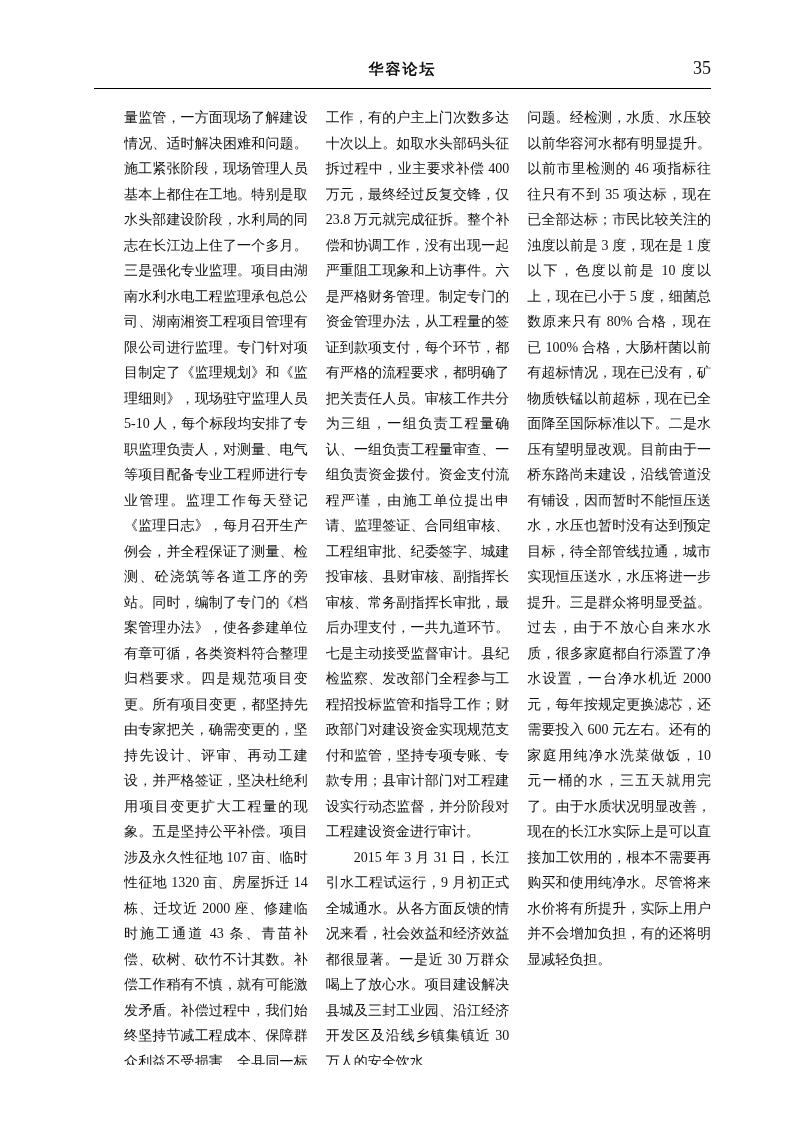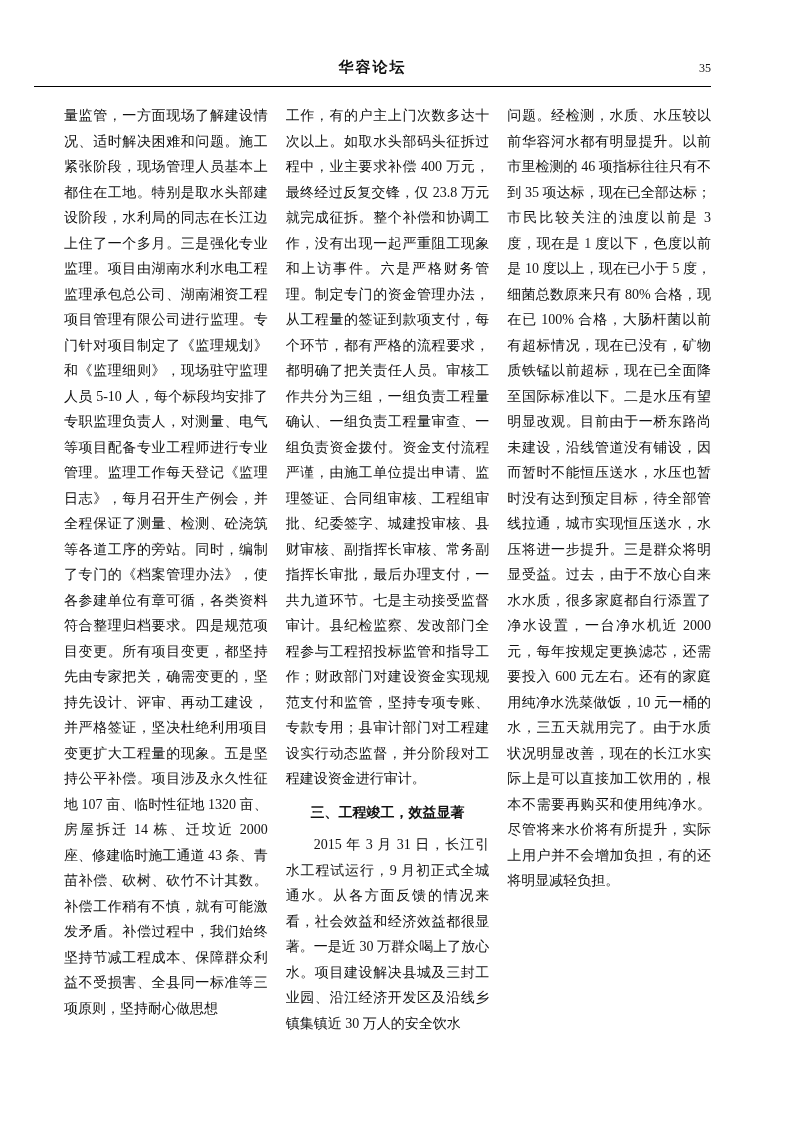--- a/index.html
+++ b/index.html
@@ -11,38 +11,38 @@
     width: 793px;
     height: 1122px;
     overflow: hidden;
     font-family: "Liberation Serif", "DejaVu Serif", serif;
     color: #111111;
   }
   .page {
     box-sizing: border-box;
     width: 793px;
     height: 1122px;
-    padding: 58px 82px 40px 34px;
+    padding: 58px 82px 40px 94px;
   }
   .page-header {
     display: grid;
     grid-template-columns: 40px 1fr 40px;
     align-items: baseline;
   }
   .journal-title {
     grid-column: 2;
     text-align: center;
     font-size: 15px;
     font-weight: bold;
     letter-spacing: 2px;
   }
   .page-number {
     grid-column: 3;
     text-align: right;
-    font-size: 12px;
+    font-size: 18px;
   }
   .header-rule {
     border: none;
     border-top: 1.5px solid #000000;
     margin: 9px 0 0 0;
   }
   .columns {
     margin-top: 16px;
     display: flex;
     gap: 18px;
@@ -83,20 +83,19 @@
     <div class="journal-title">华容论坛</div>
     <div class="page-number">35</div>
   </div>
   <hr class="header-rule">
   <div class="columns" id="columns">
       <div class="column">
         <p class="body">量监管，一方面现场了解建设情况、适时解决困难和问题。施工紧张阶段，现场管理人员基本上都住在工地。特别是取水头部建设阶段，水利局的同志在长江边上住了一个多月。三是强化专业监理。项目由湖南水利水电工程监理承包总公司、湖南湘资工程项目管理有限公司进行监理。专门针对项目制定了《监理规划》和《监理细则》，现场驻守监理人员 5-10 人，每个标段均安排了专职监理负责人，对测量、电气等项目配备专业工程师进行专业管理。监理工作每天登记《监理日志》，每月召开生产例会，并全程保证了测量、检测、砼浇筑等各道工序的旁站。同时，编制了专门的《档案管理办法》，使各参建单位有章可循，各类资料符合整理归档要求。四是规范项目变更。所有项目变更，都坚持先由专家把关，确需变更的，坚持先设计、评审、再动工建设，并严格签证，坚决杜绝利用项目变更扩大工程量的现象。五是坚持公平补偿。项目涉及永久性征地 107 亩、临时性征地 1320 亩、房屋拆迁 14 栋、迁坟近 2000 座、修建临时施工通道 43 条、青苗补偿、砍树、砍竹不计其数。补偿工作稍有不慎，就有可能激发矛盾。补偿过程中，我们始终坚持节减工程成本、保障群众利益不受损害、全县同一标准等三项原则，坚持耐心做思想</p>
       </div>
       <div class="column">
         <p class="body">工作，有的户主上门次数多达十次以上。如取水头部码头征拆过程中，业主要求补偿 400 万元，最终经过反复交锋，仅 23.8 万元就完成征拆。整个补偿和协调工作，没有出现一起严重阻工现象和上访事件。六是严格财务管理。制定专门的资金管理办法，从工程量的签证到款项支付，每个环节，都有严格的流程要求，都明确了把关责任人员。审核工作共分为三组，一组负责工程量确认、一组负责工程量审查、一组负责资金拨付。资金支付流程严谨，由施工单位提出申请、监理签证、合同组审核、工程组审批、纪委签字、城建投审核、县财审核、副指挥长审核、常务副指挥长审批，最后办理支付，一共九道环节。七是主动接受监督审计。县纪检监察、发改部门全程参与工程招投标监管和指导工作；财政部门对建设资金实现规范支付和监管，坚持专项专账、专款专用；县审计部门对工程建设实行动态监督，并分阶段对工程建设资金进行审计。</p>
-        <p class="heading">三、工程竣工，效益显著</p>
         <p class="body indent">2015 年 3 月 31 日，长江引水工程试运行，9 月初正式全城通水。从各方面反馈的情况来看，社会效益和经济效益都很显著。一是近 30 万群众喝上了放心水。项目建设解决县城及三封工业园、沿江经济开发区及沿线乡镇集镇近 30 万人的安全饮水</p>
       </div>
       <div class="column">
         <p class="body">问题。经检测，水质、水压较以前华容河水都有明显提升。以前市里检测的 46 项指标往往只有不到 35 项达标，现在已全部达标；市民比较关注的浊度以前是 3 度，现在是 1 度以下，色度以前是 10 度以上，现在已小于 5 度，细菌总数原来只有 80% 合格，现在已 100% 合格，大肠杆菌以前有超标情况，现在已没有，矿物质铁锰以前超标，现在已全面降至国际标准以下。二是水压有望明显改观。目前由于一桥东路尚未建设，沿线管道没有铺设，因而暂时不能恒压送水，水压也暂时没有达到预定目标，待全部管线拉通，城市实现恒压送水，水压将进一步提升。三是群众将明显受益。过去，由于不放心自来水水质，很多家庭都自行添置了净水设置，一台净水机近 2000 元，每年按规定更换滤芯，还需要投入 600 元左右。还有的家庭用纯净水洗菜做饭，10 元一桶的水，三五天就用完了。由于水质状况明显改善，现在的长江水实际上是可以直接加工饮用的，根本不需要再购买和使用纯净水。尽管将来水价将有所提升，实际上用户并不会增加负担，有的还将明显减轻负担。</p>
       </div>
     </div>
 </div>
 
 </body></html>

